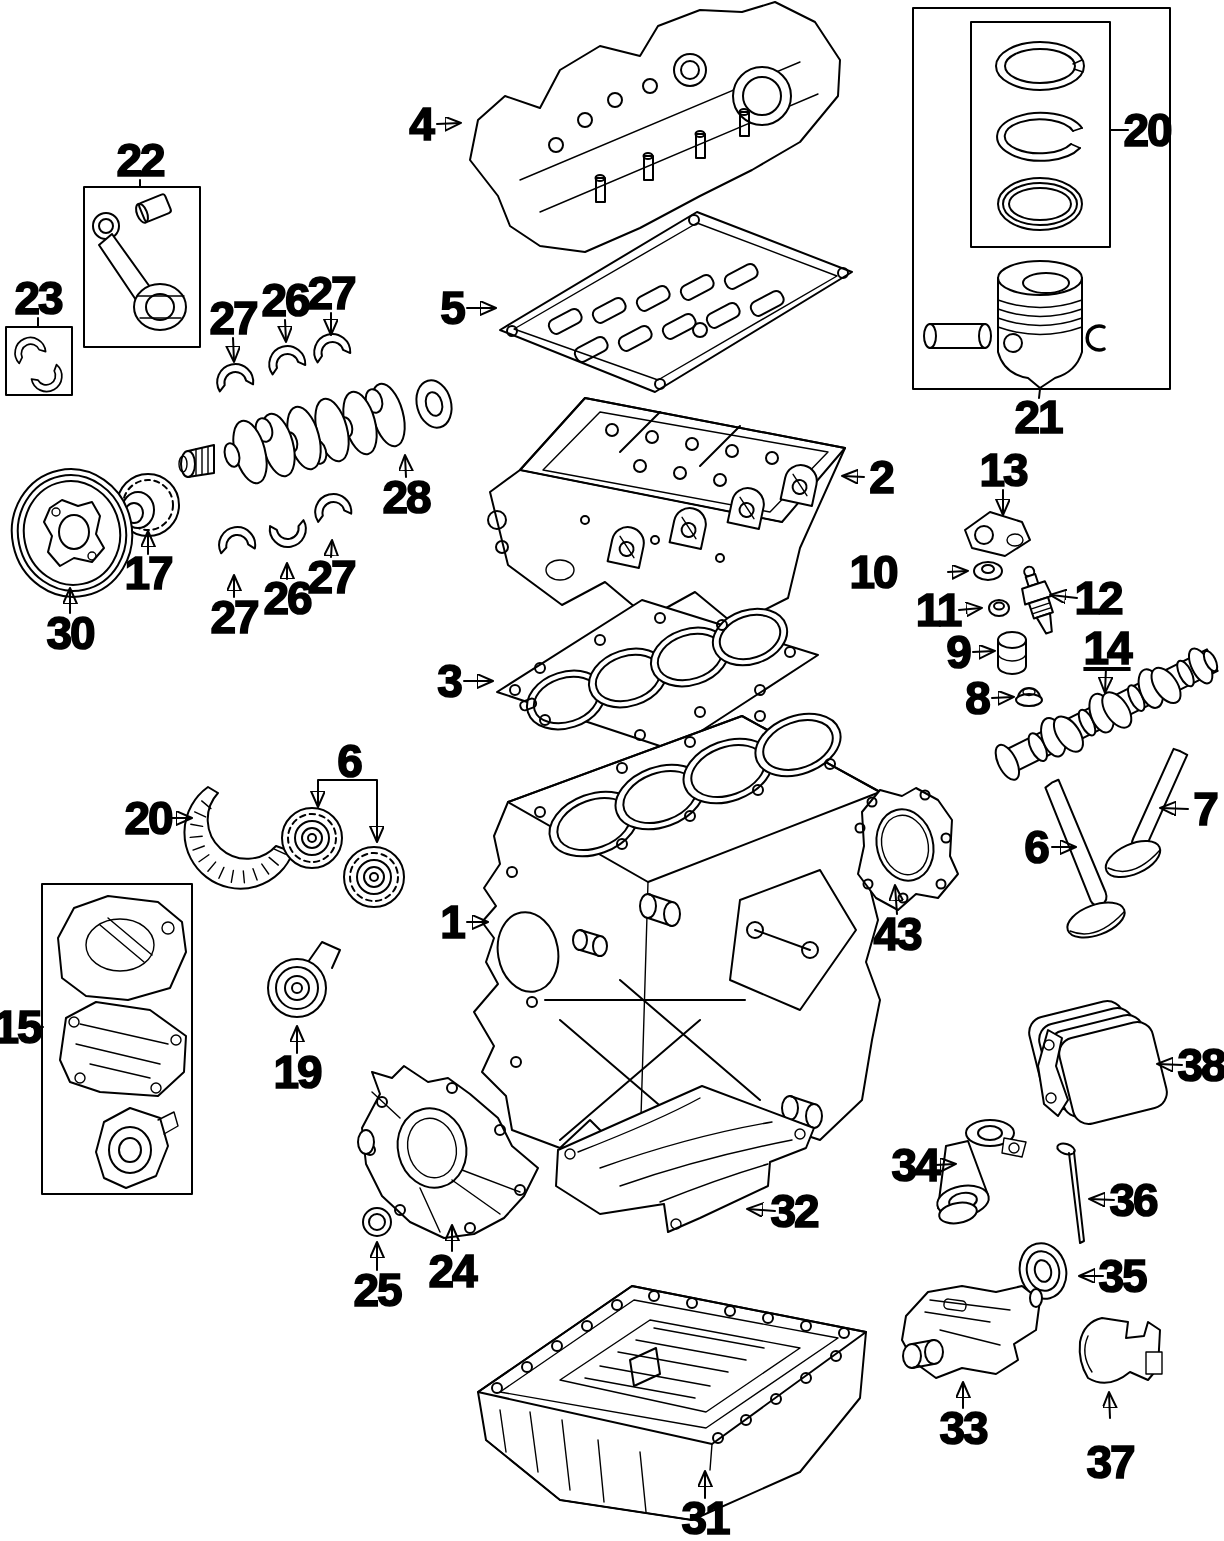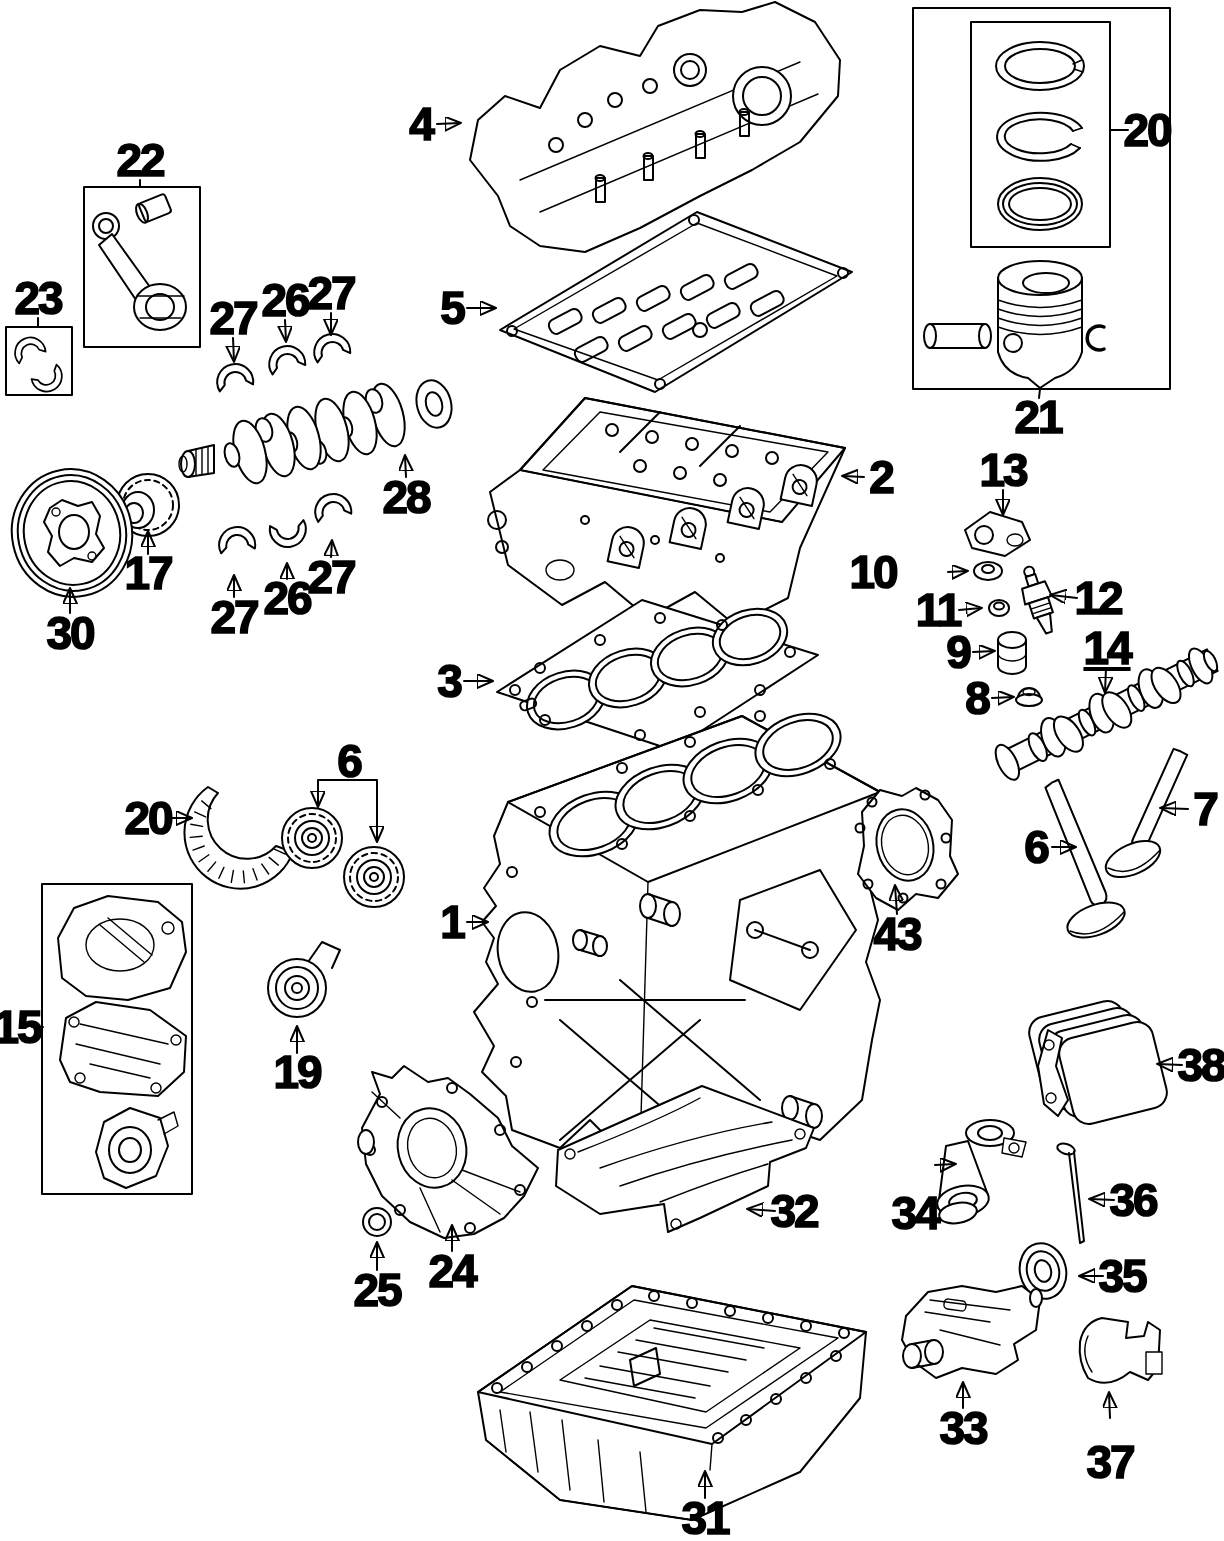--- a/index.html
+++ b/index.html
@@ -586,19 +586,19 @@
       <div class="callout" style="left: 331px; top: 293px;">27</div>
       <div class="callout" style="left: 287px; top: 598px;">26</div>
       <div class="callout" style="left: 234px; top: 617px;">27</div>
       <div class="callout" style="left: 331px; top: 577px;">27</div>
       <div class="callout" style="left: 406px; top: 497px;">28</div>
       <div class="callout" style="left: 897px; top: 934px;">43</div>
       <div class="callout" style="left: 70px; top: 633px;">30</div>
       <div class="callout" style="left: 705px; top: 1518px;">31</div>
       <div class="callout" style="left: 794px; top: 1211px;">32</div>
       <div class="callout" style="left: 963px; top: 1428px;">33</div>
-      <div class="callout" style="left: 915px; top: 1165px; margin-top: 48px;">34</div>
+      <div class="callout" style="left: 915px; top: 1165px;">34</div>
       <div class="callout" style="left: 1122px; top: 1276px;">35</div>
       <div class="callout" style="left: 1133px; top: 1200px;">36</div>
       <div class="callout" style="left: 1110px; top: 1438px; margin-top: 24px;">37</div>
       <div class="callout" style="left: 1201px; top: 1065px;">38</div>
     </div>
 </div>
 
 </body></html>

